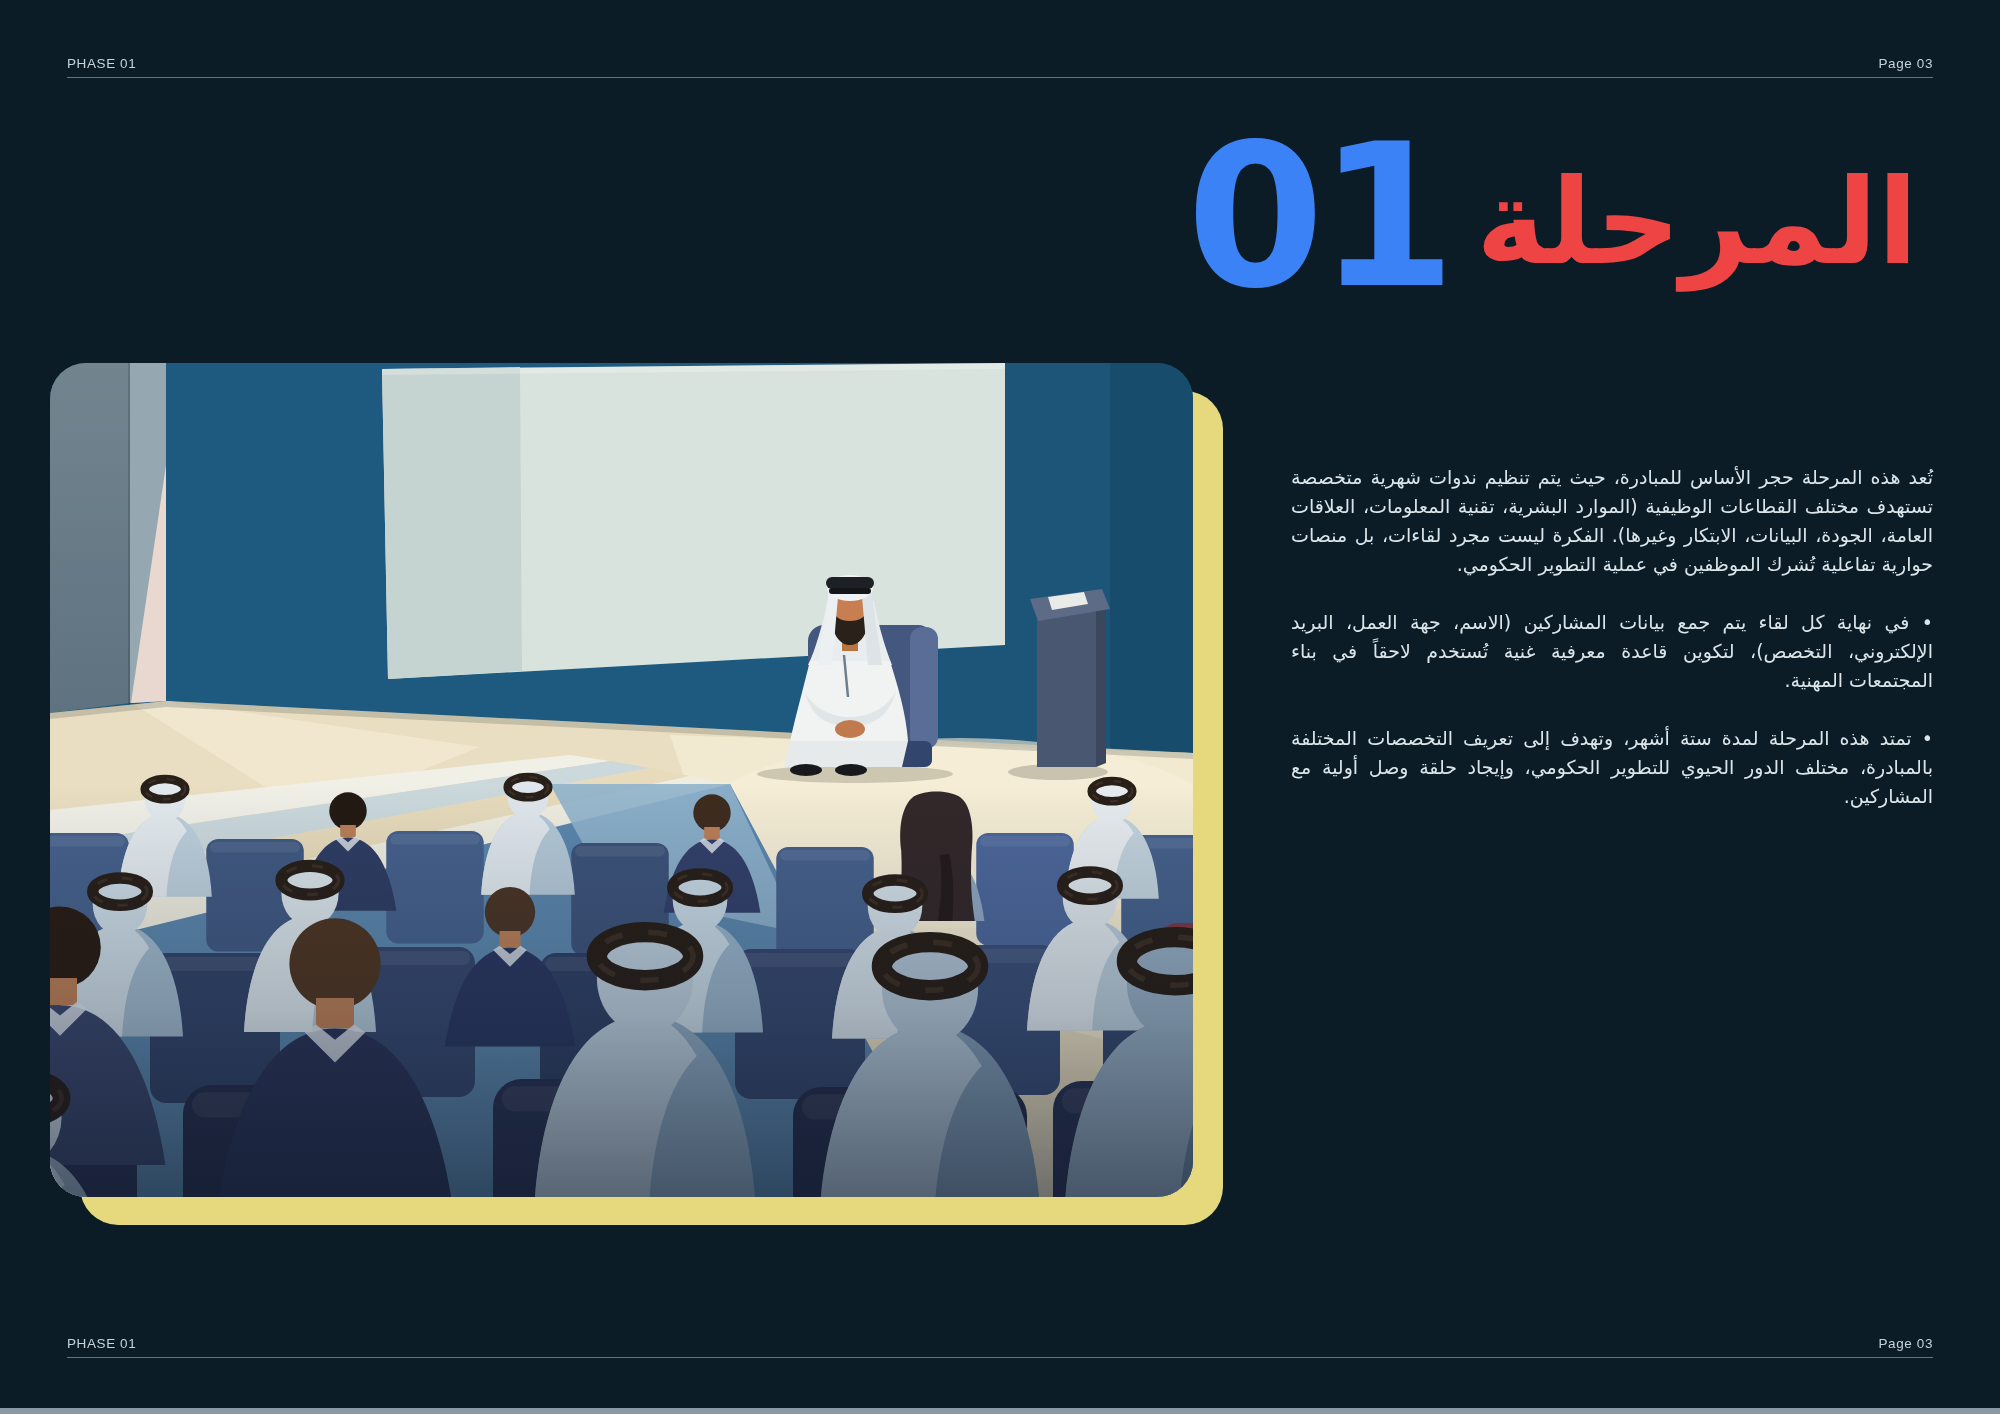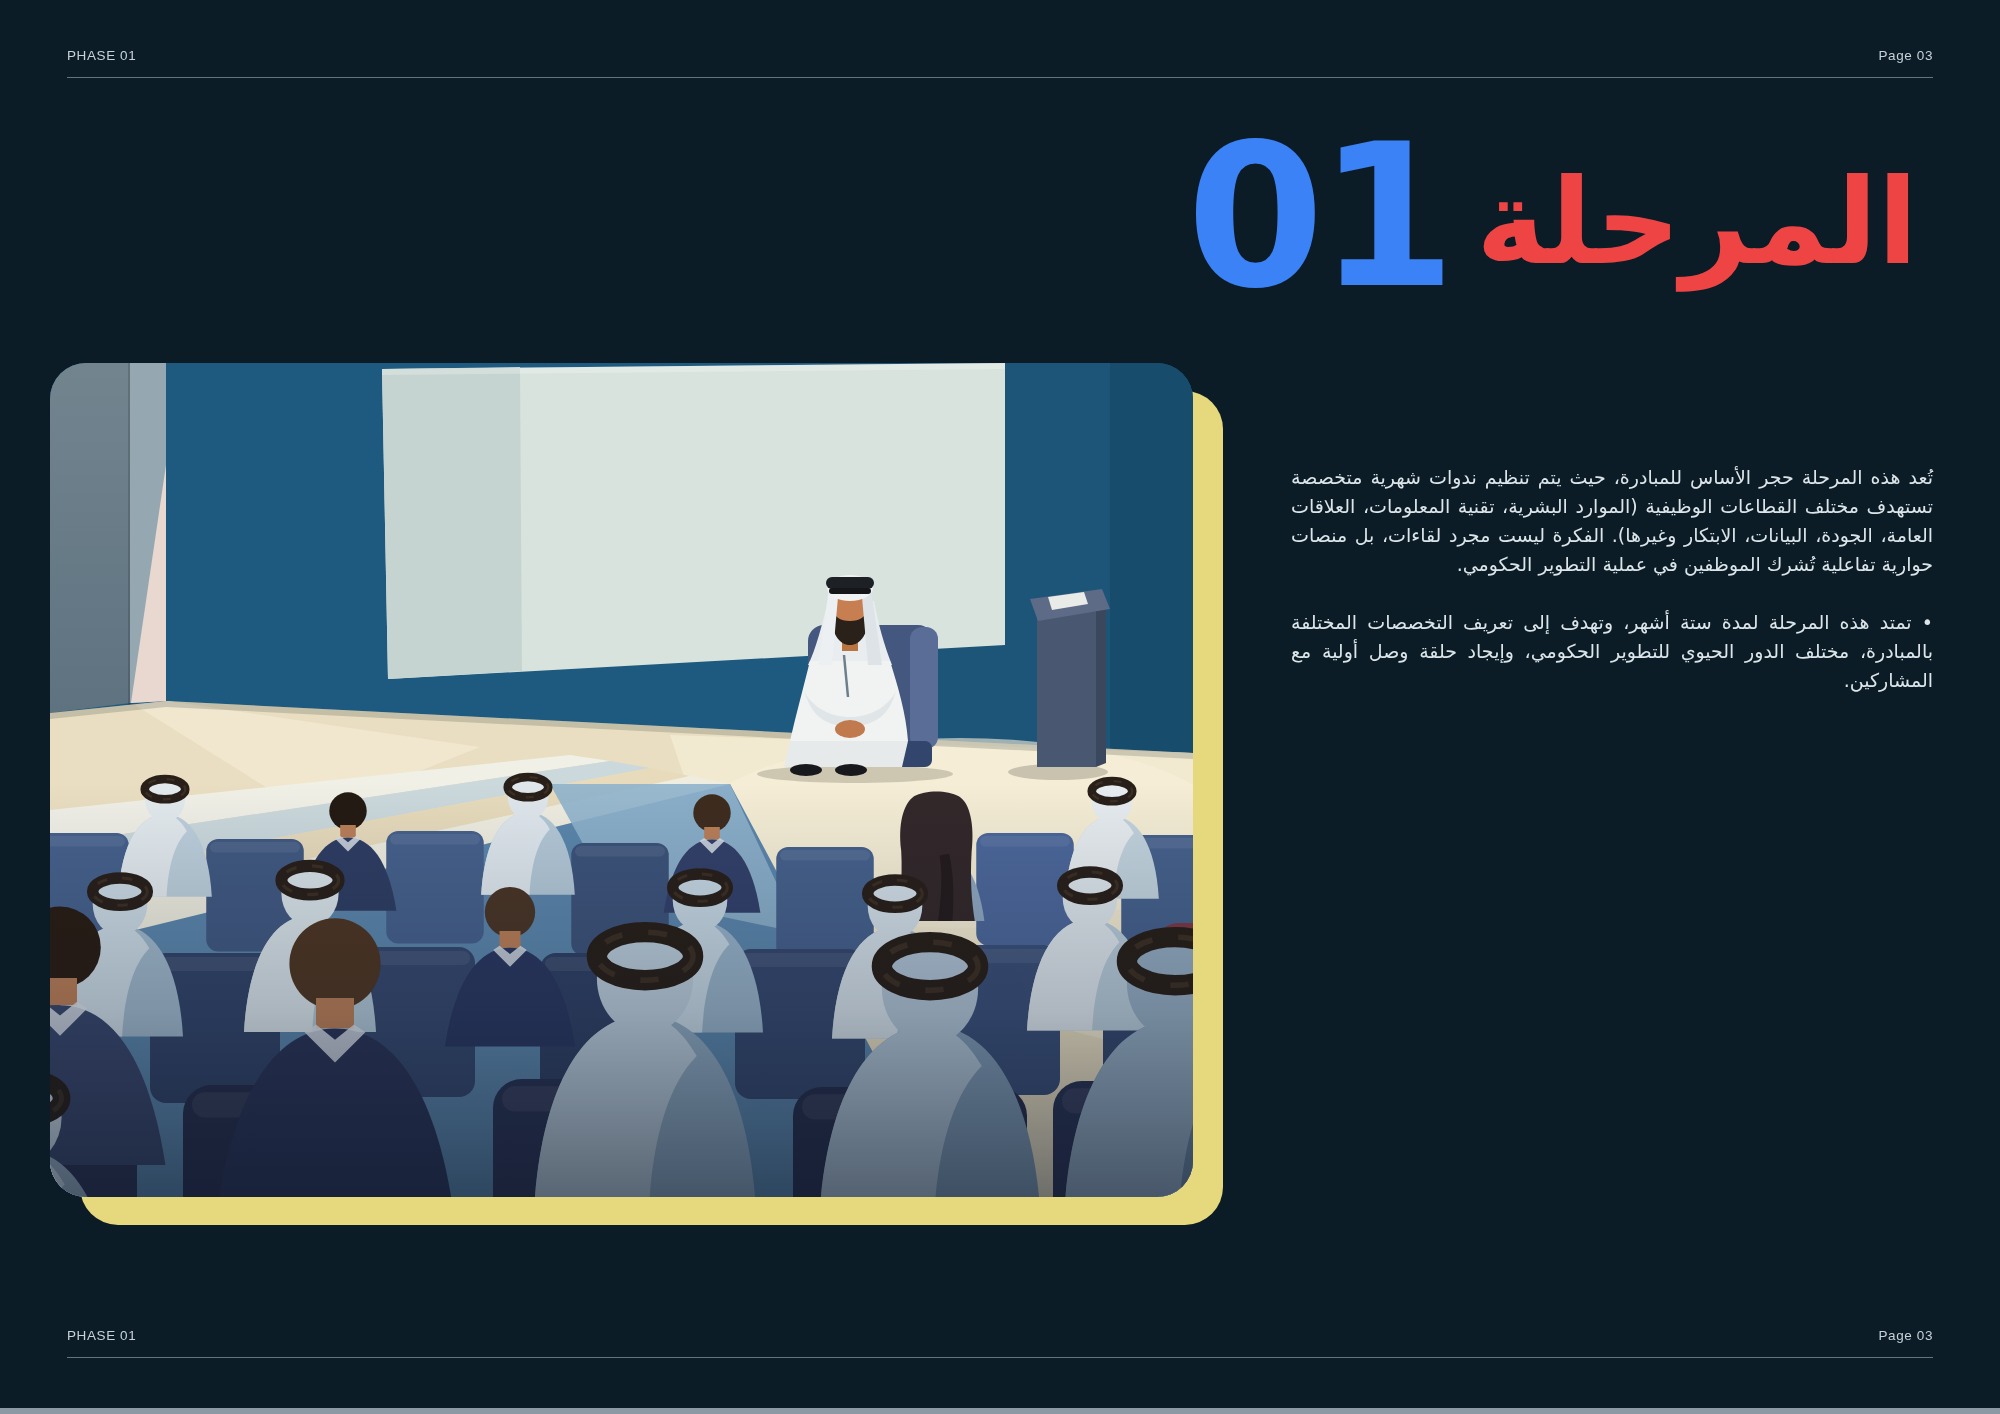--- a/index.html
+++ b/index.html
@@ -6,21 +6,21 @@
   html,body { background:#0C1C27; }
   .page {
     position:relative; width:2000px; height:1414px;
     background:#0C1C27; overflow:hidden;
     font-family:"DejaVu Sans", sans-serif;
   }
   
   .meta {
     position:absolute; left:67px; right:67px; height:30px;
     display:flex; justify-content:space-between; align-items:flex-end;
-    padding-bottom:14px;
+    padding-bottom:6px;
     border-bottom:1px solid rgba(173,190,200,0.55);
     color:#C7D2D9; font-size:13.5px; letter-spacing:0.6px;
     font-family:"Liberation Sans","DejaVu Sans",sans-serif;
   }
   .meta.top { top:48px; }
   .meta.bottom { top:1328px; }
   .bottom-strip {
     position:absolute; left:0; right:0; bottom:0; height:6px;
     background:#8A99A4;
   }
@@ -237,20 +237,21 @@
         <use href="#ghutra" transform="translate(880,655) scale(1.85)" style="--cl:#AEC2D3;--c:#7E99B2"></use>
         <use href="#ghutra" transform="translate(1125,650) scale(1.85)" style="--cl:#93ABC0;--c:#6A84A0"></use>
       </g>
 
       <rect x="0" y="420" width="1143" height="414" fill="url(#vg)"></rect>
     </svg>
   </figure>
 
   <section class="copy">
     <p>تُعد هذه المرحلة حجر الأساس للمبادرة، حيث يتم تنظيم ندوات شهرية متخصصة تستهدف مختلف القطاعات الوظيفية (الموارد البشرية، تقنية المعلومات، العلاقات العامة، الجودة، البيانات، الابتكار وغيرها). الفكرة ليست مجرد لقاءات، بل منصات حوارية تفاعلية تُشرك الموظفين في عملية التطوير الحكومي.</p>
+    <p>• في نهاية كل لقاء يتم جمع بيانات المشاركين (الاسم، جهة العمل، البريد الإلكتروني، التخصص)، لتكوين قاعدة معرفية غنية تُستخدم لاحقاً في بناء المجتمعات المهنية.</p>
     <p>• تمتد هذه المرحلة لمدة ستة أشهر، وتهدف إلى تعريف التخصصات المختلفة بالمبادرة، مختلف الدور الحيوي للتطوير الحكومي، وإيجاد حلقة وصل أولية مع المشاركين.</p>
   </section>
 
   <footer class="meta bottom">
     <span>PHASE 01</span>
     <span>Page 03</span>
   </footer>
 
   <div class="bottom-strip"></div>
 </div>

